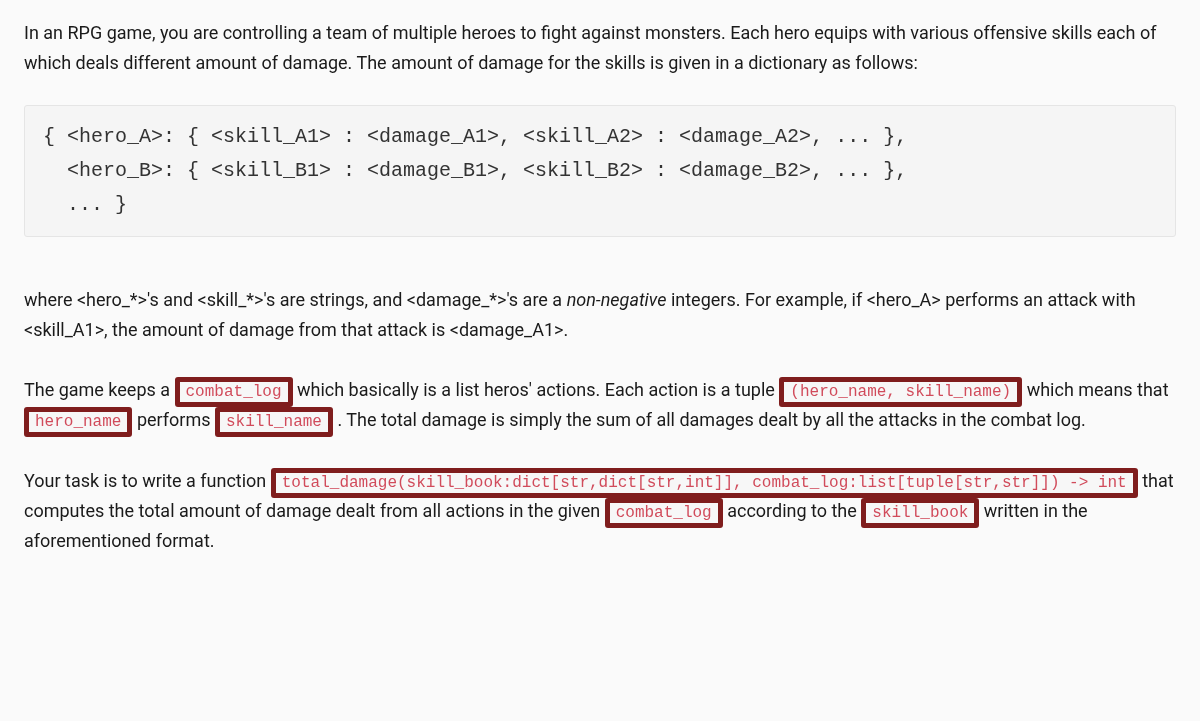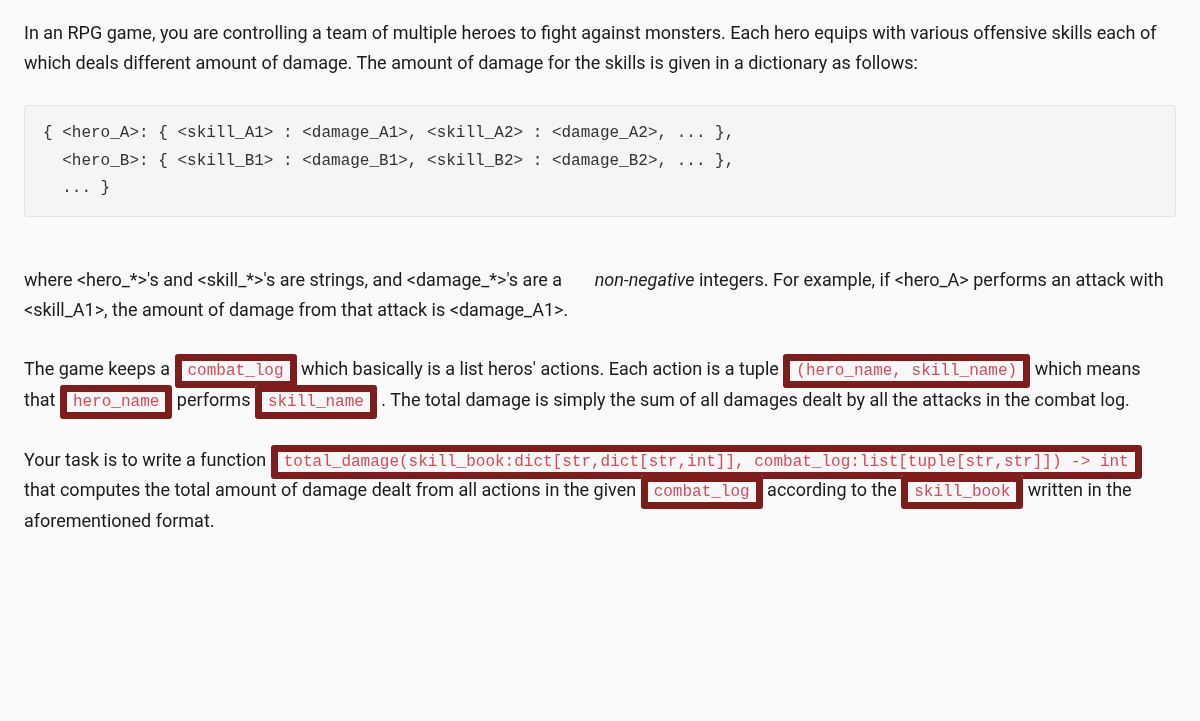--- a/index.html
+++ b/index.html
@@ -19,38 +19,37 @@
     p {
       margin-bottom: 16px;
     }
     .code-block {
       background: #f5f5f5;
       border: 1px solid #e5e5e5;
       border-radius: 3px;
       padding: 14px 18px;
       margin: 28px 0 48px 0;
       font-family: "Consolas", "Monaco", "Courier New", monospace;
-      font-size: 16px;
+      font-size: 20px;
       line-height: 1.7;
       white-space: pre;
       color: #333;
     }
     code.inline {
       font-family: "Consolas", "Monaco", "Courier New", monospace;
       font-size: 16px;
       background: #f7f7f7;
-      border: 7px solid #7f1d1d;
+      border: 5px solid #7f1d1d;
       border-radius: 3px;
       padding: 1px 6px;
       color: #d14b5b;
       vertical-align: baseline;
     }
     em.italic {
       font-style: italic;
-      margin-left: 28px;
     }
     strong.bold {
       font-weight: 400;
     }
     .para-spacer {
       height: 14px;
     }
   </style>
 </head>
 <body>

